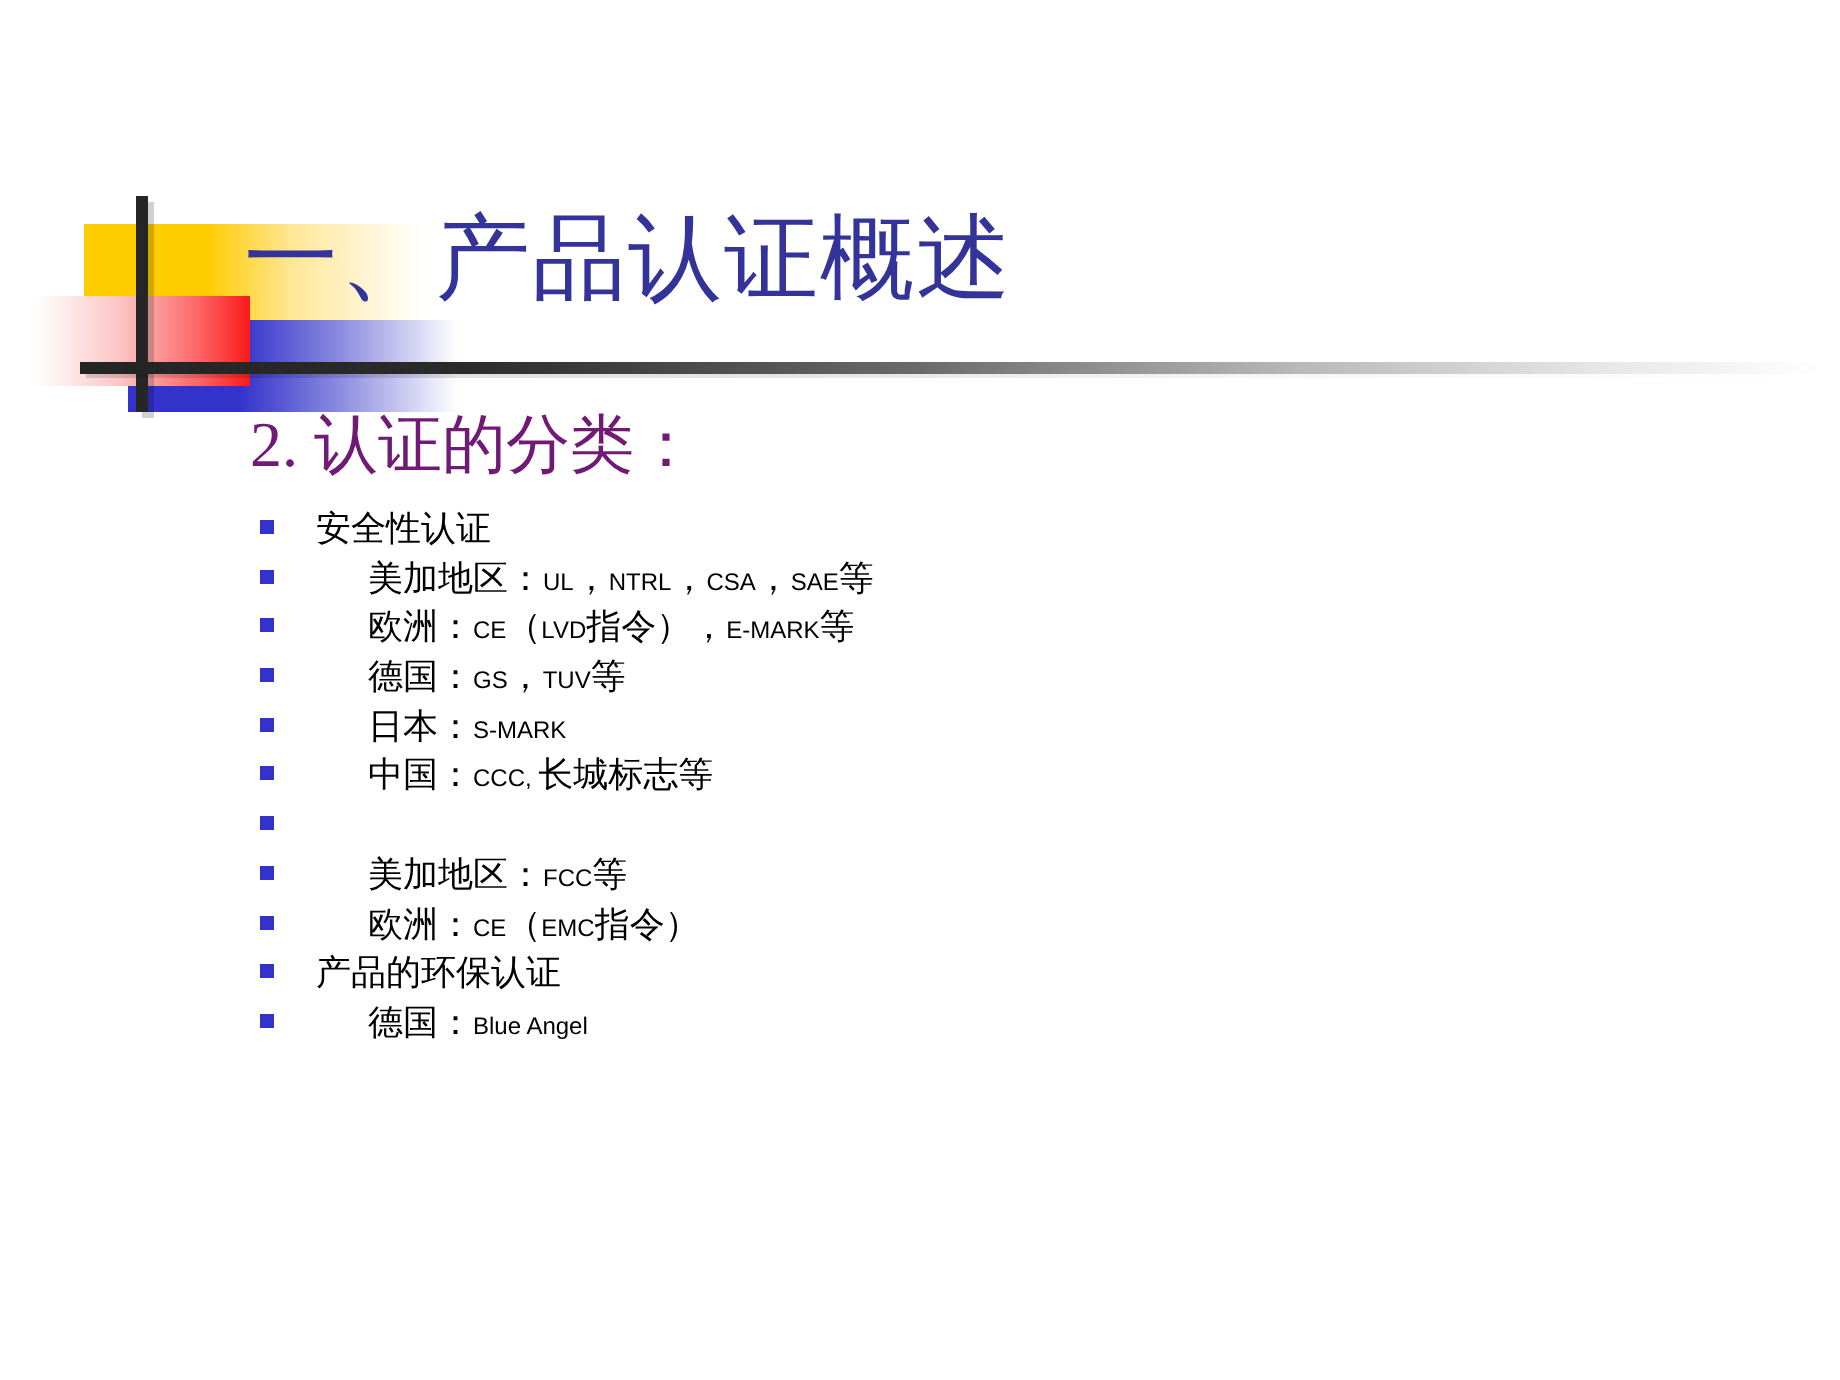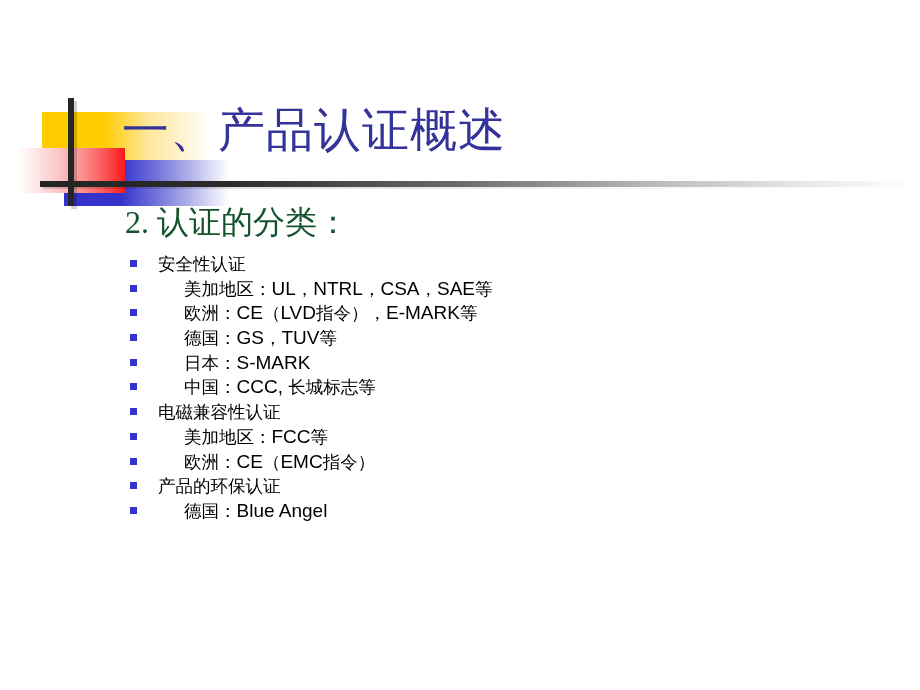--- a/index.html
+++ b/index.html
@@ -109,21 +109,21 @@
   }
 
   
   .slide-subtitle {
     position: absolute;
     left: 125px;
     top: 203px;
     font-family: "Liberation Serif", "DejaVu Serif", serif;
     font-size: 32px;
     line-height: 1.2;
-    color: #14532d;
+    color: #701a75;
     white-space: nowrap;
   }
 
   
   .bullet-list {
     position: absolute;
     left: 0;
     top: 252px;
     width: 920px;
   }
@@ -146,21 +146,21 @@
   .bullet-text {
     position: absolute;
     top: 0;
     font-size: 17.5px;
     line-height: 24.7px;
     color: #000000;
     font-family: "Liberation Serif", "DejaVu Serif", serif;
   }
   .bullet-text .lat {
     font-family: "Liberation Sans", "DejaVu Sans", sans-serif;
-    font-size: 19px;
+    font-size: 12px;
   }
 
   .lvl1 > .bullet-text { left: 158px; }
   .lvl2 > .bullet-text { left: 184px; }
 </style>
 </head>
 <body>
 
 <div id="slide">
 
@@ -198,21 +198,20 @@
       <div class="bullet-row lvl2">
         <span class="bullet-marker" style="background: rgb(51, 51, 204);"></span>
         <span class="bullet-text">日本：<span class="lat">S-MARK</span></span>
       </div>
       <div class="bullet-row lvl2">
         <span class="bullet-marker" style="background: rgb(51, 51, 204);"></span>
         <span class="bullet-text">中国：<span class="lat">CCC, </span>长城标志等</span>
       </div>
       <div class="bullet-row lvl1">
         <span class="bullet-marker" style="background: rgb(51, 51, 204);"></span>
-        <span class="bullet-text">电磁兼容性认证</span>
       </div>
       <div class="bullet-row lvl2">
         <span class="bullet-marker" style="background: rgb(51, 51, 204);"></span>
         <span class="bullet-text">美加地区：<span class="lat">FCC</span>等</span>
       </div>
       <div class="bullet-row lvl2">
         <span class="bullet-marker" style="background: rgb(51, 51, 204);"></span>
         <span class="bullet-text">欧洲：<span class="lat">CE</span>（<span class="lat">EMC</span>指令）</span>
       </div>
       <div class="bullet-row lvl1">

